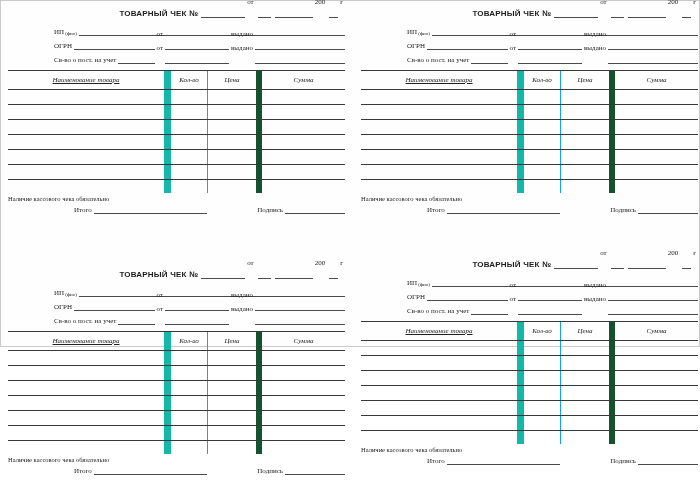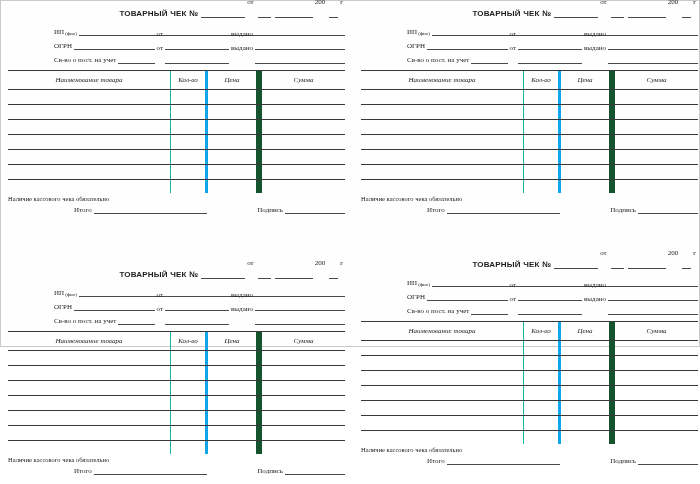--- a/index.html
+++ b/index.html
@@ -45,22 +45,22 @@
   
   .info-row { display: flex; align-items: flex-end; height: 14px; }
   .sub { font-size: 5px; margin-left: 1px; }
   .lbl { white-space: nowrap; padding-left: 46px; }
   
   .tbl { margin-top: 6px; border-top: 1px solid #383838; }
   .trow { display: flex; box-sizing: border-box; border-bottom: 1px solid #383838; height: 15px; }
   .trow.head { height: 19px; }
   .trow.last { height: 13px; border-bottom: none; }
   .cell { box-sizing: border-box; display: flex; align-items: center; justify-content: center; }
-  .c1 { width: 163px; border-right: 1px solid #14b8a6; }
-  .c2 { width: 37px;  border-right: 3px solid #0ea5e9; }
+  .c1 { width: 163px; border-right: 7px solid #14b8a6; text-decoration: underline; }
+  .c2 { width: 37px;  border-right: 1px solid #0ea5e9; }
   .c3 { width: 54px;  border-right: 6px solid #14532d; }
   .c4 { flex: 1 1 auto; font-family: Liberation Serif, serif; }
   .hcell { font-style: italic; font-size: 7px; color: #222; }
   
   .note { margin-top: 2px; font-size: 6.5px; line-height: 8px; }
   .itogo-row { display: flex; align-items: flex-end; height: 11px; margin-left: 20px; }
   .mr4 { margin-right: 4px; }
   .ml2 { margin-left: 2px; }
 </style>
 </head>

